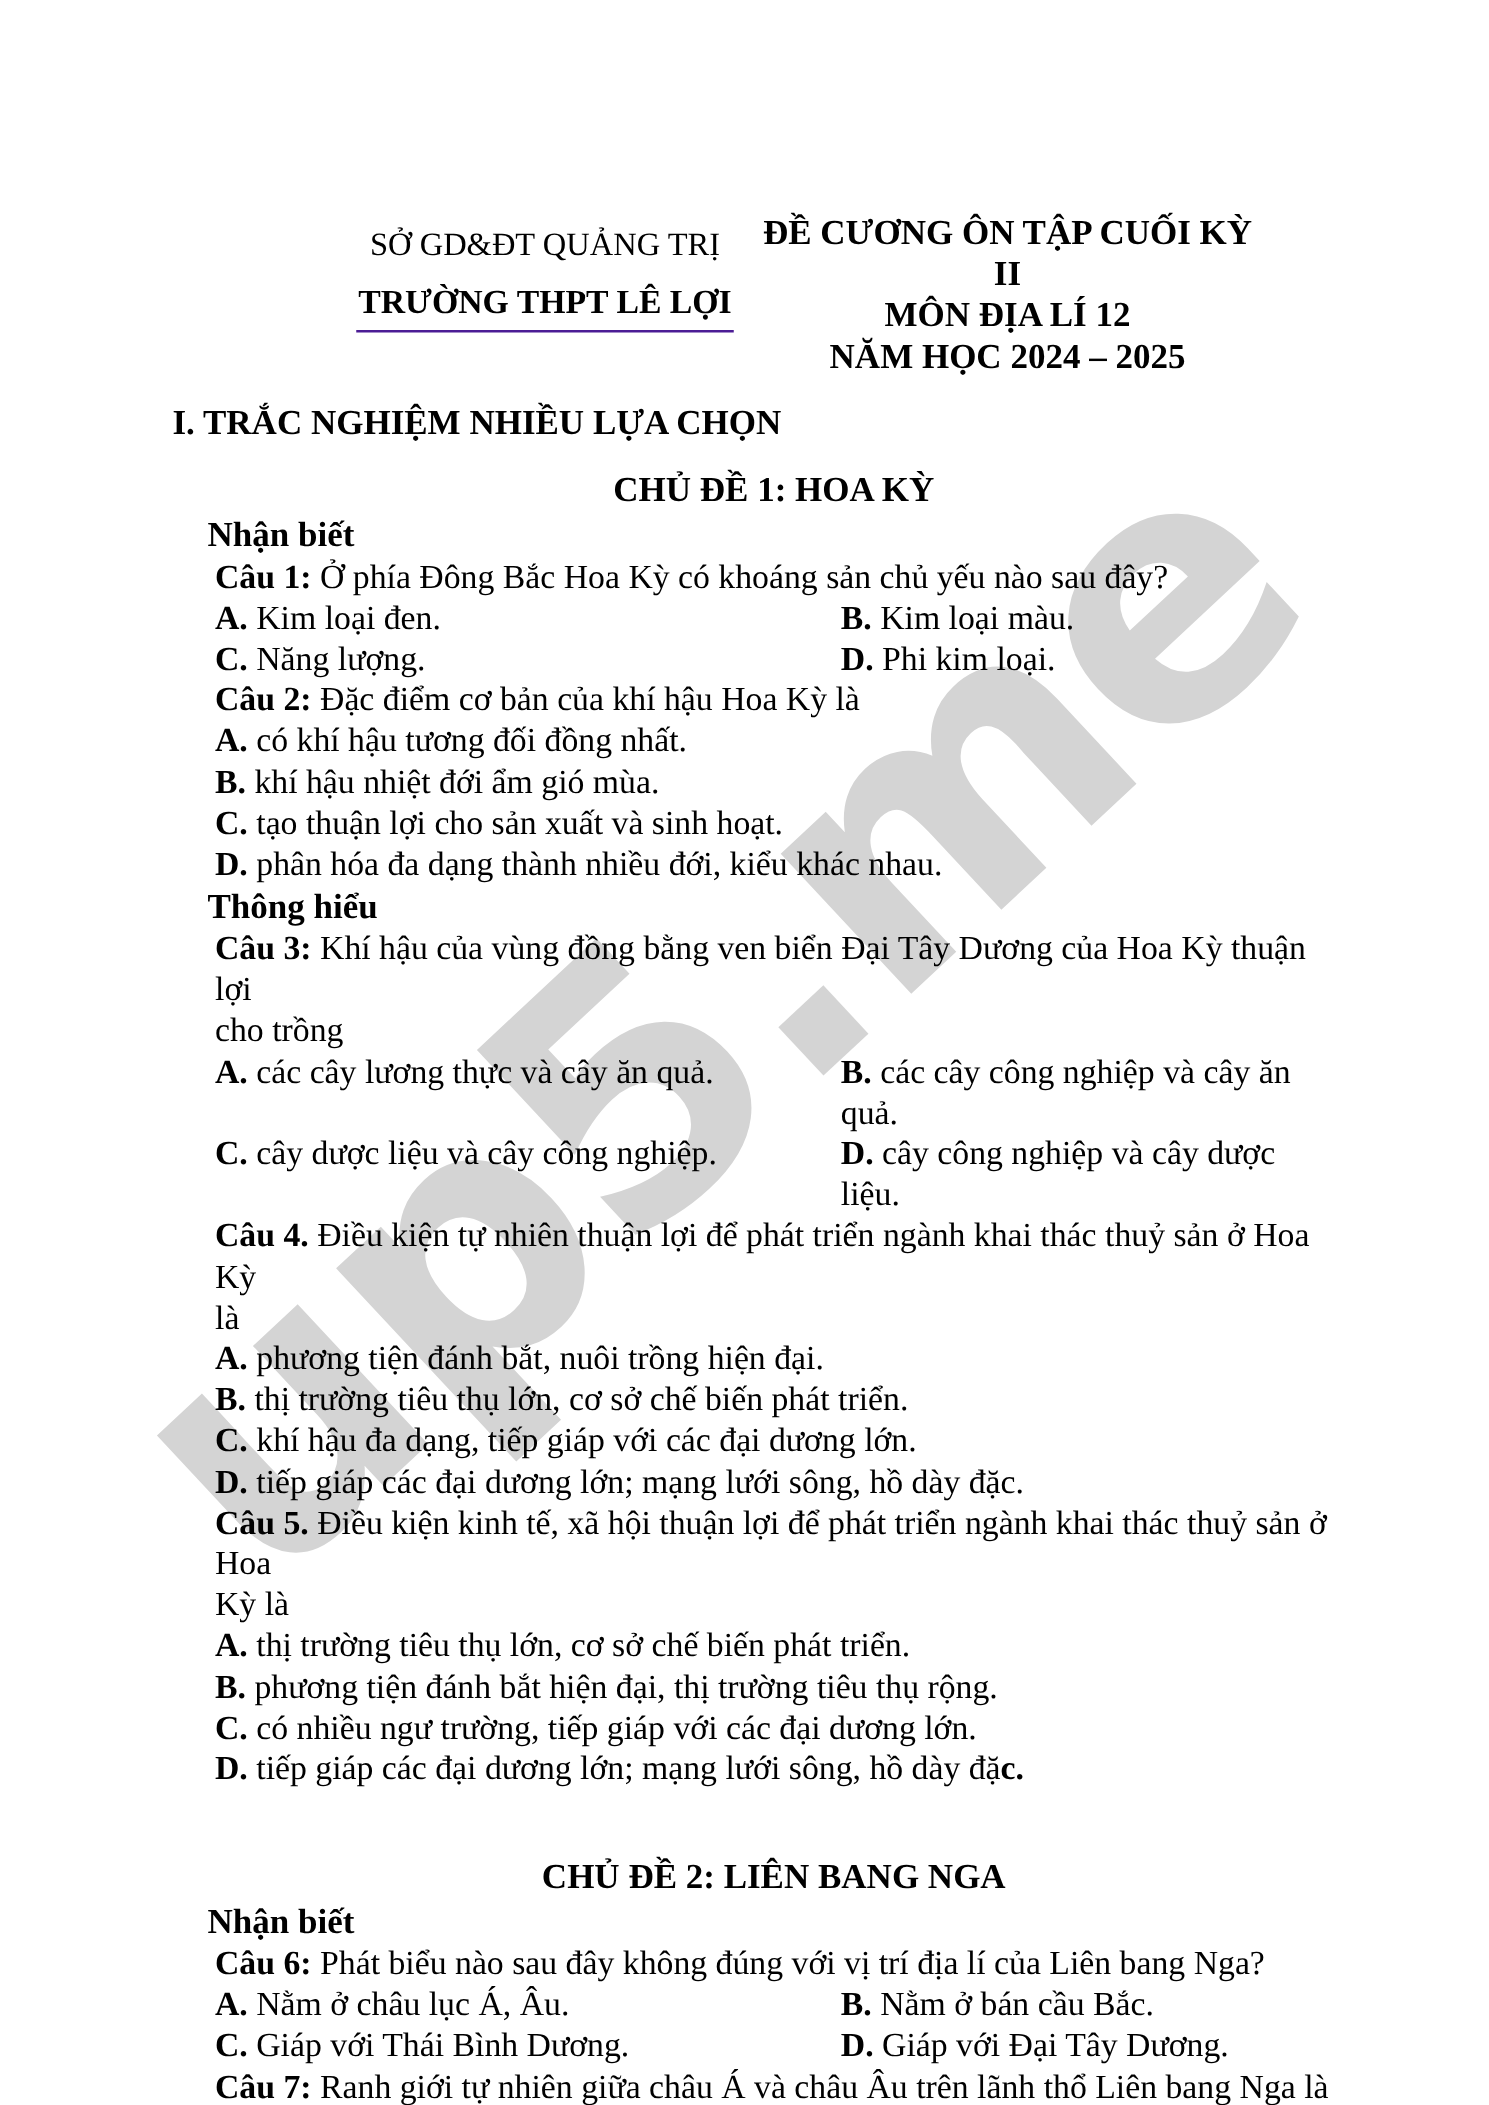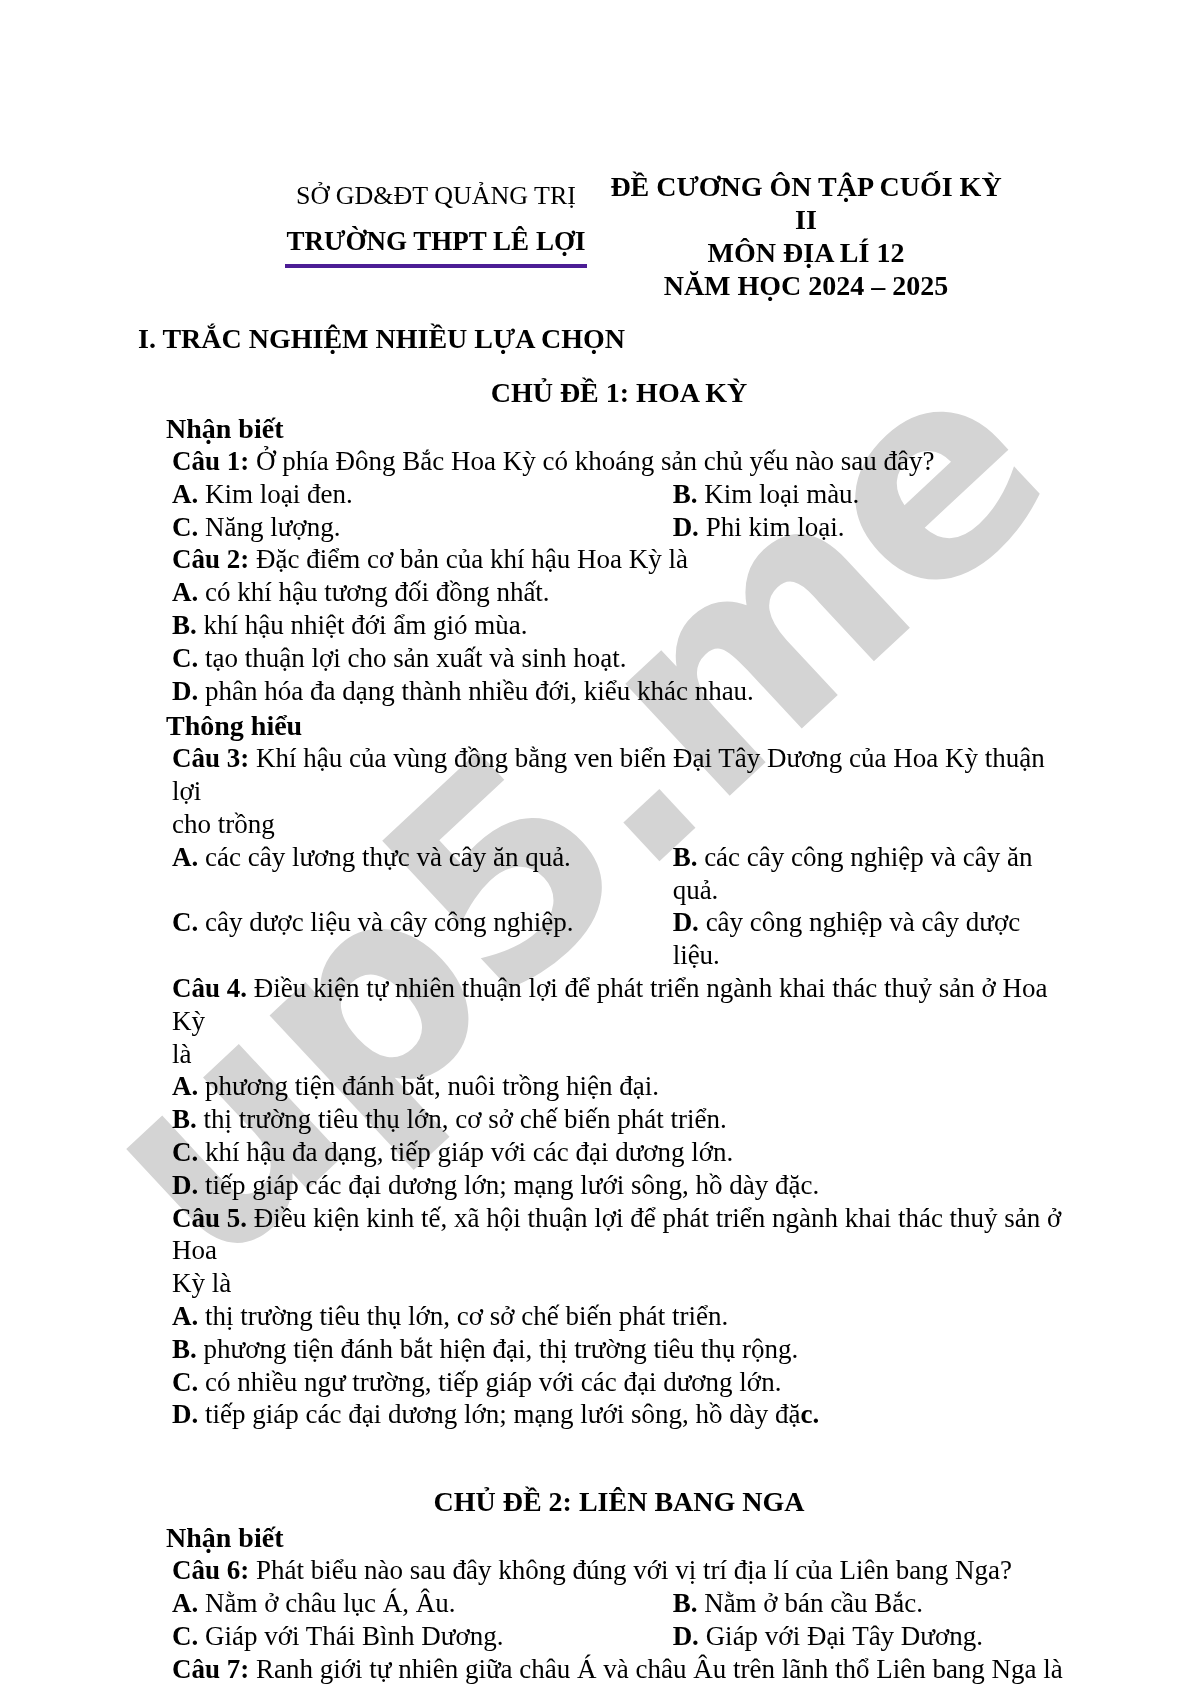--- a/index.html
+++ b/index.html
@@ -33,21 +33,21 @@
     position: relative; z-index: 1;
     padding: 170px 125px 30px 138px;
   }
   .doc-header { position: relative; height: 116px; }
   .header-left {
     position: absolute; left: 138px; top: 10px;
     width: 320px; text-align: center;
   }
   .dept { font-size: 26px; line-height: 32px; }
   .school { margin-top: 13px; font-size: 27px; font-weight: bold; line-height: 32px; }
-  .school-inner { display: inline-block; padding: 0 2px 7px 2px; border-bottom: 4px solid #4c1d95; }
+  .school-inner { display: inline-block; padding: 0 2px 7px 2px; border-bottom: 2px solid #4c1d95; }
   .header-right {
     position: absolute; left: 468px; top: 0;
     width: 400px; text-align: center;
     font-weight: bold; font-size: 28px; line-height: 33px;
   }
   .section-title { font-size: 28px; font-weight: bold; margin: 36px 0 0 0; line-height: 34px; }
   .topic-title { font-size: 28px; font-weight: bold; text-align: center; margin: 20px 0 0 34px; line-height: 34px; }
   .level-label { font-size: 28px; font-weight: bold; margin: 2px 0 0 28px; line-height: 33px; }
   .para { font-size: 27px; line-height: 32.8px; margin: 0 0 0 34px; }
   .option-row { display: flex; margin: 0 0 0 34px; font-size: 27px; line-height: 32.8px; }

